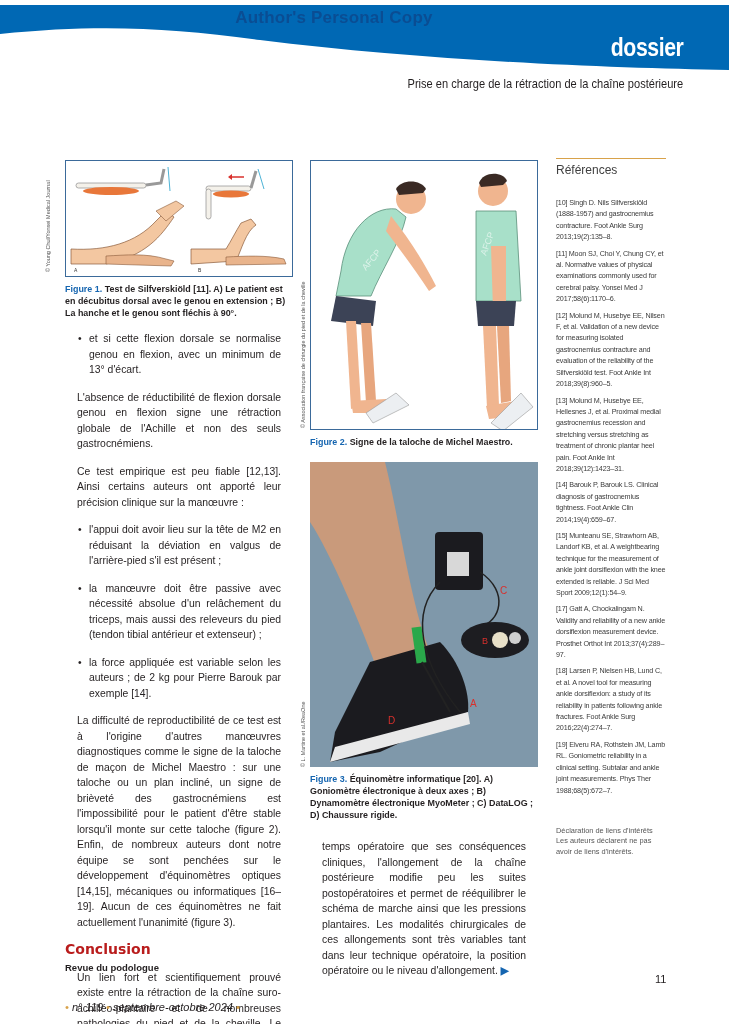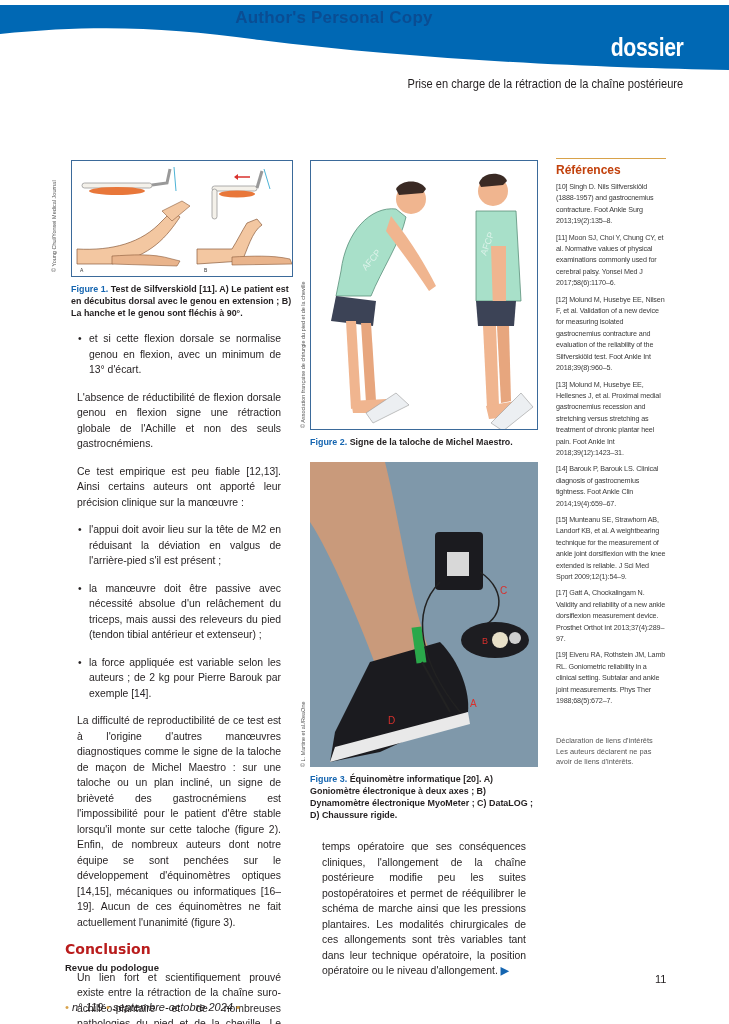--- a/index.html
+++ b/index.html
@@ -24,41 +24,41 @@
                  transform:scaleX(0.93); transform-origin:left; width:107%; }
   .fig-caption .fig-num { color:#1565b0; }
 
   .body-text { font-size:10.4px; line-height:15.5px; text-align:justify; color:#231f20; }
   .body-text p { margin:12px; }
   .bullet { position:relative; padding-left:12px; }
   .bullet::before { content:"•"; position:absolute; left:1px; top:0; }
   .h2 { font-family:"DejaVu Sans", sans-serif; font-size:14px; font-weight:bold; color:#b91c1c; margin:10px 0 2px 0; }
   .end-mark { color:#1565b0; font-weight:bold; }
 
-  .refs-title { border-top:1.5px solid #d8a24a; padding-top:4px; font-size:12px; font-weight:bold; color:#c2410c; margin-bottom:4px; }
+  .refs-title { border-top:1.5px solid #d8a24a; padding-top:4px; font-size:12px; font-weight:normal; color:#404040; margin-bottom:20px; }
   .ref { font-size:7.2px; line-height:11.4px; color:#3a3a3a; margin-bottom:5px; letter-spacing:-0.15px; }
   .decl { font-size:7.4px; line-height:10.5px; color:#555; margin-top:30px; }
 
   .footer-journal { position:absolute; left:65px; top:962px; font-size:9.5px; font-weight:bold; color:#231f20; }
   .footer-issue { position:absolute; left:65px; top:1001px; font-size:11px; color:#231f20;font-style:italic; }
   .footer-issue .dot { color:#d8a24a; }
   .page-num { position:absolute; left:655px; top:973px; font-size:11px; color:#231f20; }
 </style>
 </head>
 <body>
 
 <svg class="header-wave" viewBox="0 0 729 80" preserveAspectRatio="none">
   <path d="M0,5 L729,5 L729,70 C600,68 420,60 260,40 C170,28 100,24 0,34 Z" fill="#0068b4"></path>
 </svg>
 <div class="watermark">Author's Personal Copy</div>
 <div class="section-label">dossier</div>
 <div class="running-title">Prise en charge de la rétraction de la chaîne postérieure</div>
 
 <div class="col1">
-  <div style="position:relative;margin-left:6px;">
+  <div style="position:relative;">
     <div class="fig-frame" style="height:115px;">
       <svg width="228" height="115" viewBox="0 0 228 115">
 
         <rect x="10" y="22" width="70" height="5" rx="2.5" fill="#f4f1ea" stroke="#999" stroke-width="0.8"></rect>
         <ellipse cx="45" cy="30" rx="28" ry="4" fill="#e8773a"></ellipse>
         <path d="M80,24 L95,22 L98,8" stroke="#999" fill="none" stroke-width="3"></path>
         <line x1="102" y1="6" x2="104" y2="30" stroke="#4db3d6" stroke-width="1"></line>
 
         <path d="M5,88 C40,90 70,82 90,60 L100,50 L108,56 C95,75 80,95 40,103 L5,103 Z" fill="#f3c7a1" stroke="#8a5a3a" stroke-width="0.7"></path>
         <path d="M40,95 C60,94 80,92 100,98 L108,100 L105,105 L40,103 Z" fill="#e9b48c" stroke="#8a5a3a" stroke-width="0.6"></path>
@@ -167,20 +167,21 @@
 
 <div class="col3">
   <div class="refs-title">Références</div>
   <div class="ref">[10] Singh D. Nils Silfverskiöld (1888-1957) and gastrocnemius contracture. Foot Ankle Surg 2013;19(2):135–8.</div>
   <div class="ref">[11] Moon SJ, Choi Y, Chung CY, et al. Normative values of physical examinations commonly used for cerebral palsy. Yonsei Med J 2017;58(6):1170–6.</div>
   <div class="ref">[12] Molund M, Husebye EE, Nilsen F, et al. Validation of a new device for measuring isolated gastrocnemius contracture and evaluation of the reliability of the Silfverskiöld test. Foot Ankle Int 2018;39(8):960–5.</div>
   <div class="ref">[13] Molund M, Husebye EE, Hellesnes J, et al. Proximal medial gastrocnemius recession and stretching versus stretching as treatment of chronic plantar heel pain. Foot Ankle Int 2018;39(12):1423–31.</div>
   <div class="ref">[14] Barouk P, Barouk LS. Clinical diagnosis of gastrocnemius tightness. Foot Ankle Clin 2014;19(4):659–67.</div>
   <div class="ref">[15] Munteanu SE, Strawhorn AB, Landorf KB, et al. A weightbearing technique for the measurement of ankle joint dorsiflexion with the knee extended is reliable. J Sci Med Sport 2009;12(1):54–9.</div>
   <div class="ref">[17] Gatt A, Chockalingam N. Validity and reliability of a new ankle dorsiflexion measurement device. Prosthet Orthot Int 2013;37(4):289–97.</div>
+  <div class="ref">[18] Larsen P, Nielsen HB, Lund C, et al. A novel tool for measuring ankle dorsiflexion: a study of its reliability in patients following ankle fractures. Foot Ankle Surg 2016;22(4):274–7.</div>
   <div class="ref">[19] Elveru RA, Rothstein JM, Lamb RL. Goniometric reliability in a clinical setting. Subtalar and ankle joint measurements. Phys Ther 1988;68(5):672–7.</div>
   <div class="decl">
     <div>Déclaration de liens d'intérêts</div>
     <div>Les auteurs déclarent ne pas avoir de liens d'intérêts.</div>
   </div>
 </div>
 
 <div class="footer-journal">Revue du podologue</div>
 <div class="footer-issue">
   <span class="dot">•</span>

